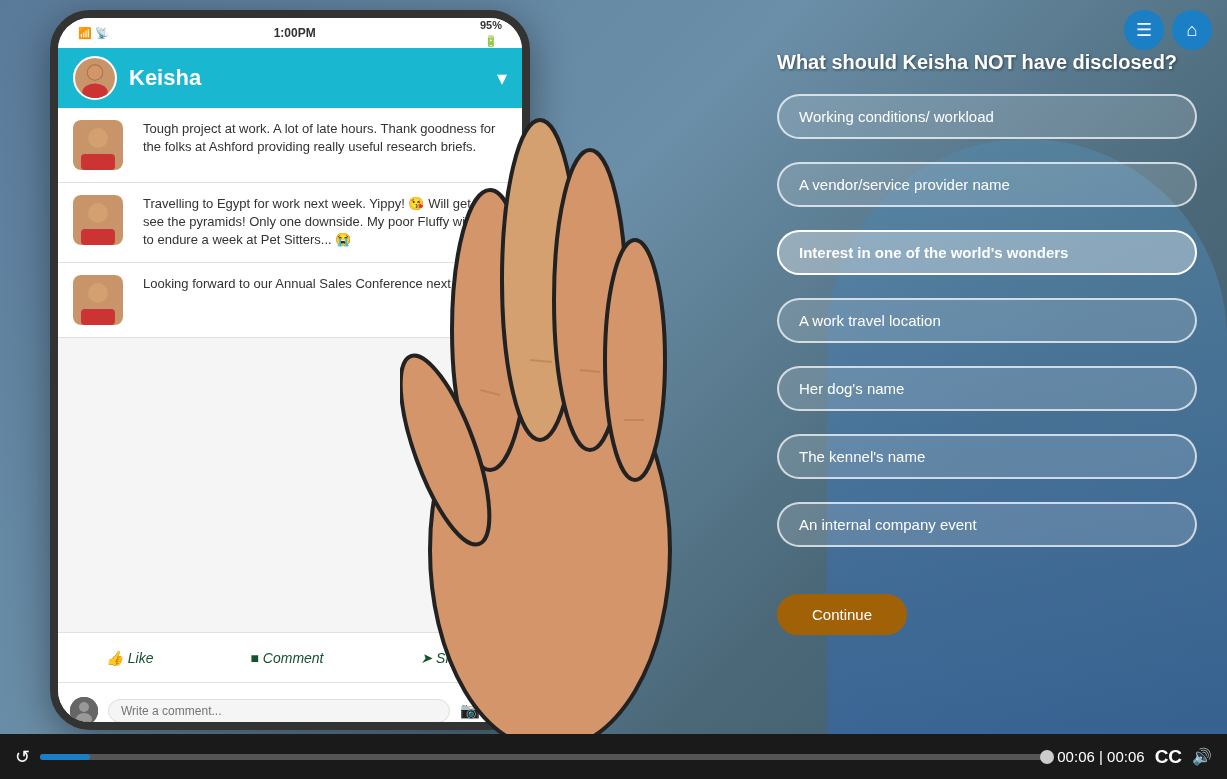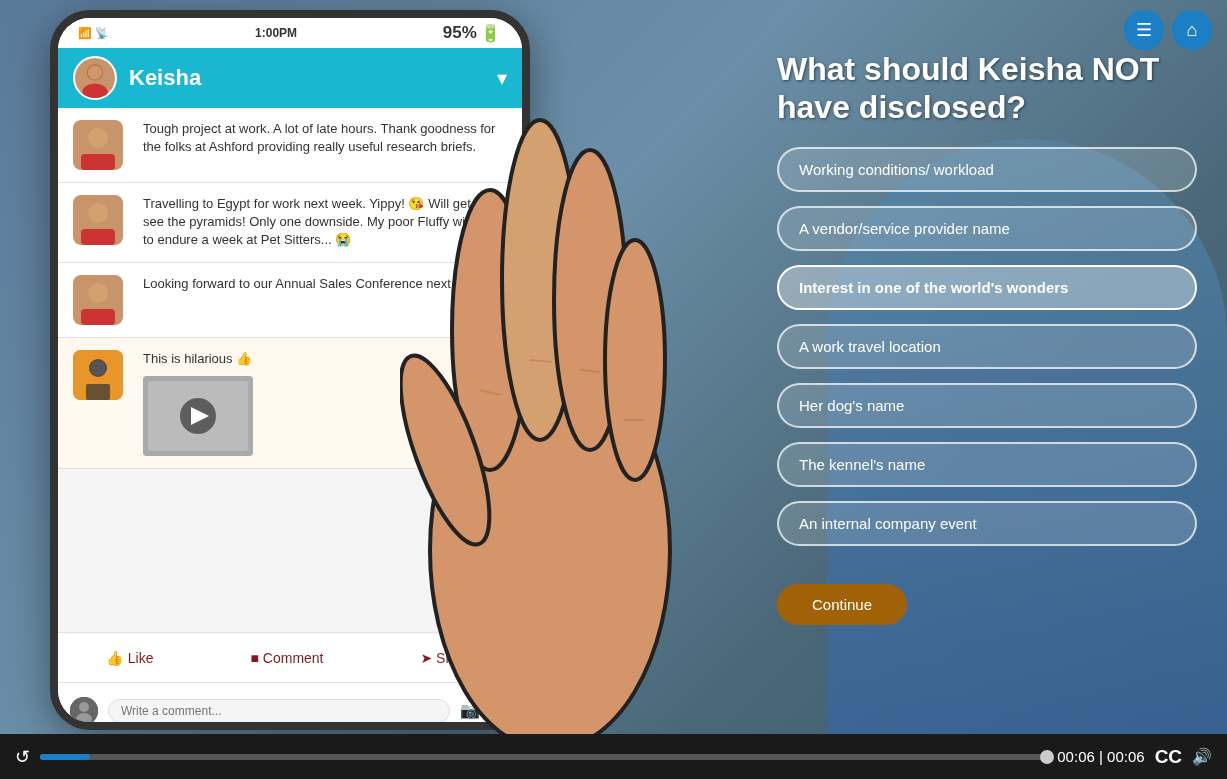--- a/index.html
+++ b/index.html
@@ -97,21 +97,22 @@
       display: flex;
       align-items: center;
       gap: 4px;
       font-size: 11px;
     }
 
     .status-right {
       display: flex;
       align-items: center;
       gap: 4px;
-      font-size: 17px;
+      font-size: 11px;
+      flex-direction: column;
     }
 
     
     .social-header {
       background: #1ab8d0;
       height: 60px;
       display: flex;
       align-items: center;
       padding: 0 15px;
       gap: 12px;
@@ -185,24 +186,25 @@
       display: flex;
       align-items: center;
       justify-content: space-around;
     }
 
     .action-btn {
       display: flex;
       align-items: center;
       gap: 6px;
       font-size: 14px;
-      color: #7f1d1d;
+      color: #14532d;
       cursor: pointer;
       background: none;
       border: none;
+      font-style: italic;
     }
 
     
     .comment-bar {
       background: white;
       height: 56px;
       border-top: 1px solid #e0e0e0;
       display: flex;
       align-items: center;
       padding: 0 12px;
@@ -275,35 +277,35 @@
     .question-panel {
       position: absolute;
       right: 30px;
       top: 50px;
       width: 420px;
       z-index: 6;
     }
 
     .question-title {
       color: white;
-      font-size: 32px;
+      font-size: 20px;
       font-weight: bold;
       margin-bottom: 20px;
       line-height: 1.2;
       text-shadow: 1px 1px 3px rgba(0,0,0,0.5);
     }
 
     .answer-option {
       background: rgba(255,255,255,0.15);
       border: 2px solid rgba(255,255,255,0.7);
       border-radius: 25px;
       padding: 12px 20px;
       color: white;
       font-size: 15px;
-      margin-bottom: 14px;
+      margin-bottom: 23px;
       cursor: pointer;
       width: 100%;
       text-align: left;
       transition: background 0.2s;
     }
 
     .answer-option.selected {
       background: rgba(255,255,255,0.35);
       border-color: white;
       font-weight: bold;
@@ -462,41 +464,20 @@
         <div class="post-avatar">
           <svg width="50" height="50" viewBox="0 0 50 50">
             <rect width="50" height="50" rx="8" fill="#c8956a"></rect>
             <circle cx="25" cy="18" r="10" fill="#d4a070"></circle>
             <rect x="8" y="34" width="34" height="16" rx="4" fill="#cc3333"></rect>
           </svg>
         </div>
         <div class="post-text">Looking forward to our Annual Sales Conference next month.</div>
       </div>
 
-      <div class="post-item post-item-user2">
-        <div class="post-user-avatar-orange">
-          <svg width="50" height="50" viewBox="0 0 50 50">
-            <rect width="50" height="50" rx="8" fill="#e8952a"></rect>
-            <circle cx="25" cy="18" r="9" fill="#333" opacity="0.8"></circle>
-            <rect x="13" y="34" width="24" height="16" rx="2" fill="#333" opacity="0.7"></rect>
-            <circle cx="25" cy="18" r="8" fill="#555"></circle>
-          </svg>
-        </div>
-        <div style="flex:1;">
-          <div class="post-text">This is hilarious 👍</div>
-          <div class="post-image-thumb">
-            <svg width="110" height="80" viewBox="0 0 110 80">
-              <rect width="110" height="80" rx="4" fill="#aaa"></rect>
-              <rect x="5" y="5" width="100" height="70" rx="3" fill="#bbb"></rect>
-              <circle cx="55" cy="40" r="18" fill="rgba(0,0,0,0.5)"></circle>
-              <polygon points="48,31 48,49 66,40" fill="white"></polygon>
-            </svg>
-          </div>
-        </div>
-      </div>
 
     </div>
 
     <div class="social-actions">
       <button class="action-btn">👍 Like</button>
       <button class="action-btn">■ Comment</button>
       <button class="action-btn">➤ Share</button>
     </div>
 
     <div class="comment-bar">

